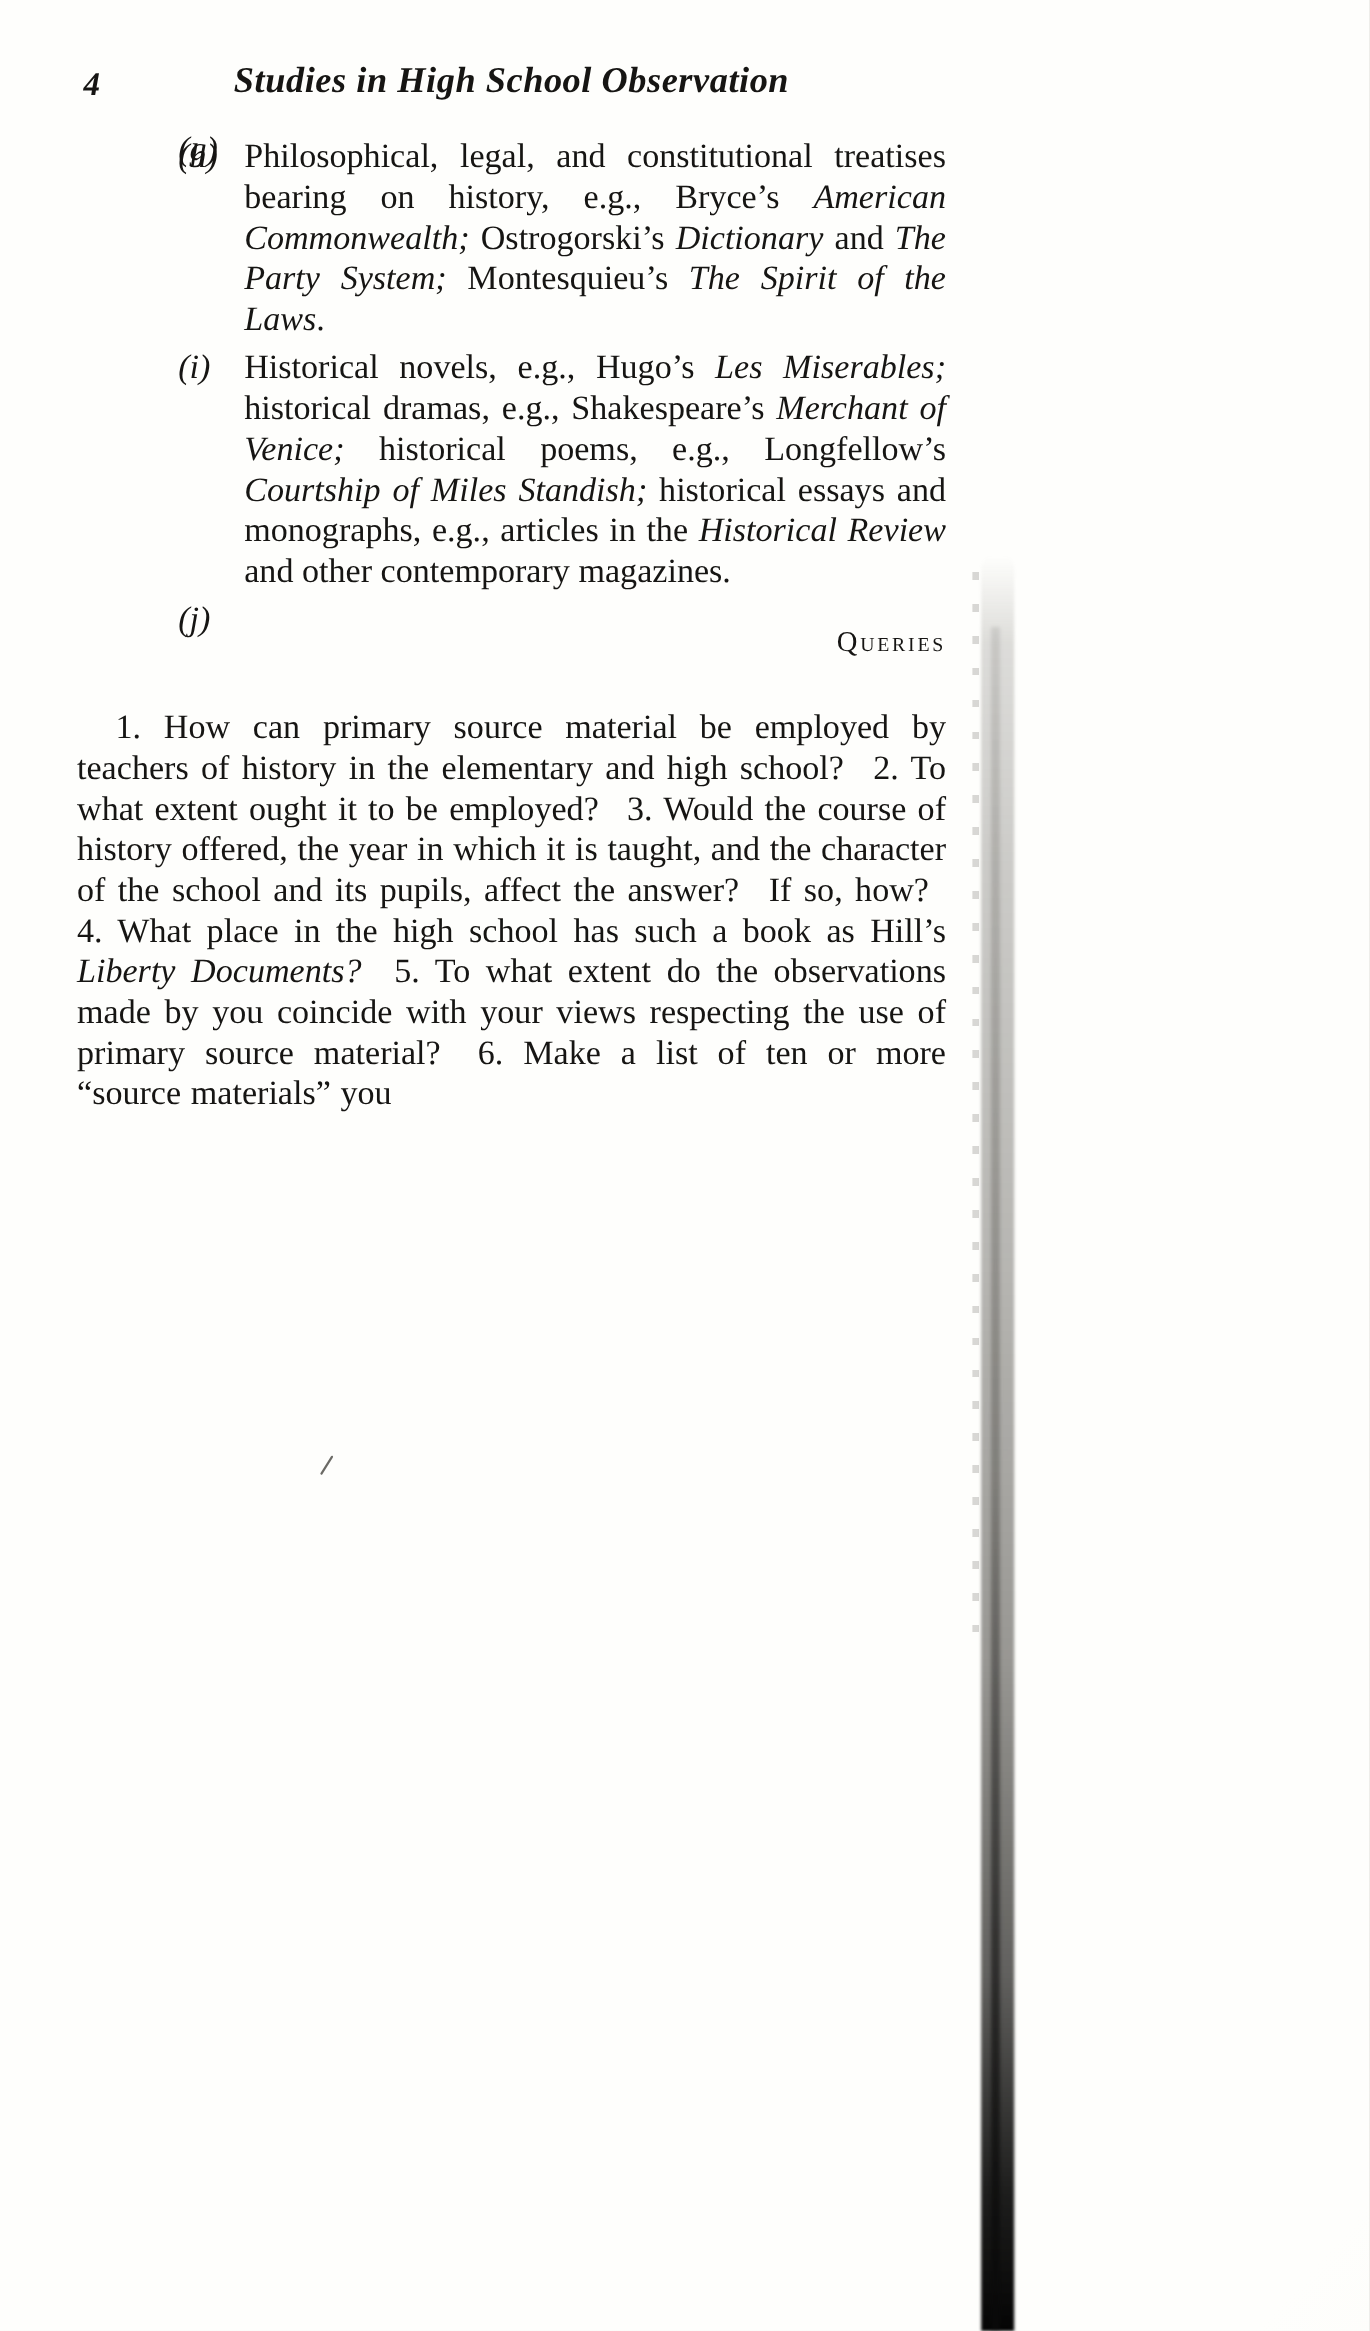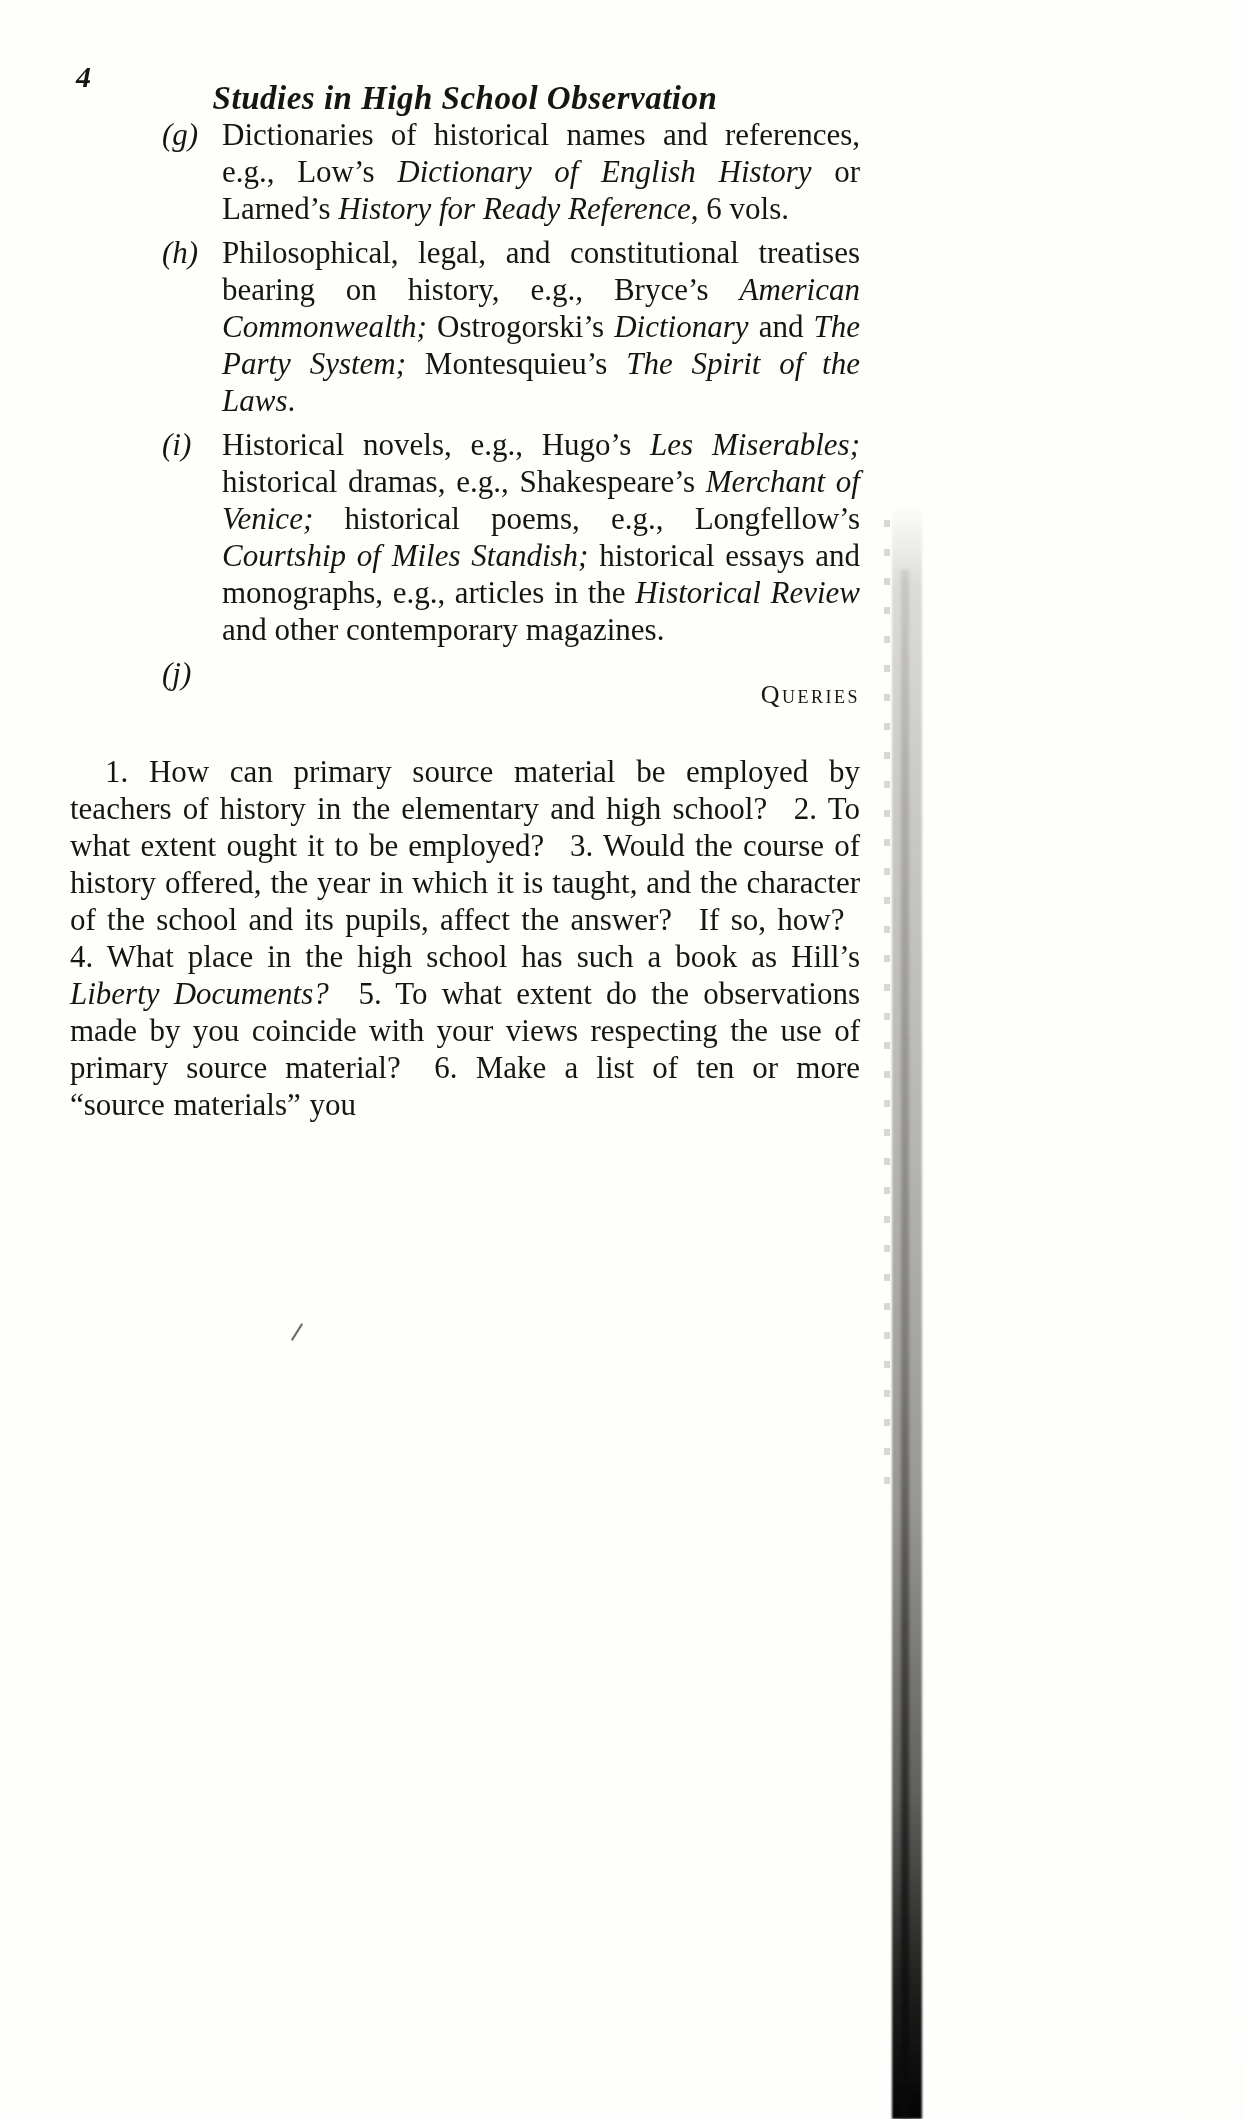--- a/index.html
+++ b/index.html
@@ -30,21 +30,20 @@
     font-size: 30px;
     line-height: 34px;
   }
   .running-title {
     text-align: center;
     font-style: italic;
     font-weight: 700;
     font-size: 33px;
     line-height: 44px;
     letter-spacing: 0.5px;
-    margin-top: 24px;
   }
 
   
   .text-column {
     position: absolute;
     left: 70px; top: 116px;
     width: 790px;
     font-size: 31px;
     line-height: 37px;
   }
@@ -135,21 +134,20 @@
 
   <div class="page-header">
     <span class="page-number">4</span>
     <div class="running-title">Studies in High School Observation</div>
   </div>
 
   <div class="text-column">
 
     <div class="ref-item">
       <span class="ref-label">(g)</span>
-      <p class="ref-text"><span>Dictionaries of historical names and references, e.g., Low’s </span><em>Dictionary of English History</em><span> or Larned’s </span><em>History for Ready Reference</em><span>, 6 vols.</span></p>
     </div>
 
     <div class="ref-item">
       <span class="ref-label">(h)</span>
       <p class="ref-text"><span>Philosophical, legal, and constitutional treatises bearing on history, e.g., Bryce’s </span><em>American Commonwealth;</em><span> Ostrogorski’s </span><em>Dictionary</em><span> and </span><em>The Party System;</em><span> Montesquieu’s </span><em>The Spirit of the Laws</em><span>.</span></p>
     </div>
 
     <div class="ref-item">
       <span class="ref-label">(i)</span>
       <p class="ref-text"><span>Historical novels, e.g., Hugo’s </span><em>Les Miserables;</em><span> historical dramas, e.g., Shakespeare’s </span><em>Merchant of Venice;</em><span> historical poems, e.g., Longfellow’s </span><em>Courtship of Miles Standish;</em><span> historical essays and monographs, e.g., articles in the </span><em>Historical Review</em><span> and other contemporary magazines.</span></p>

